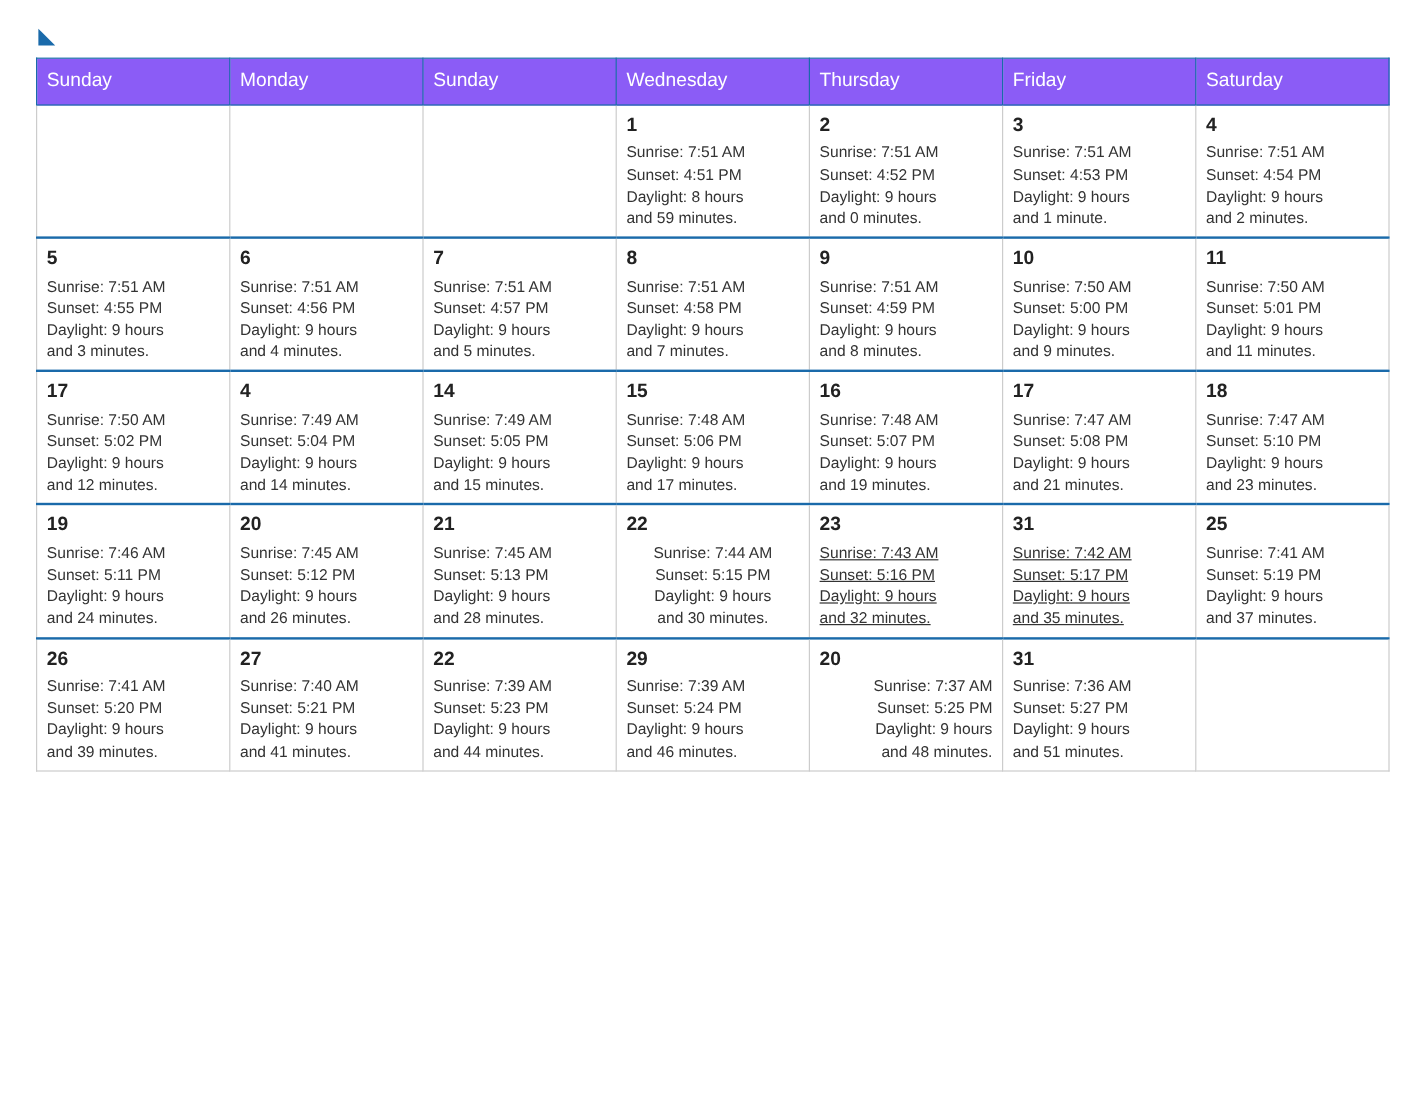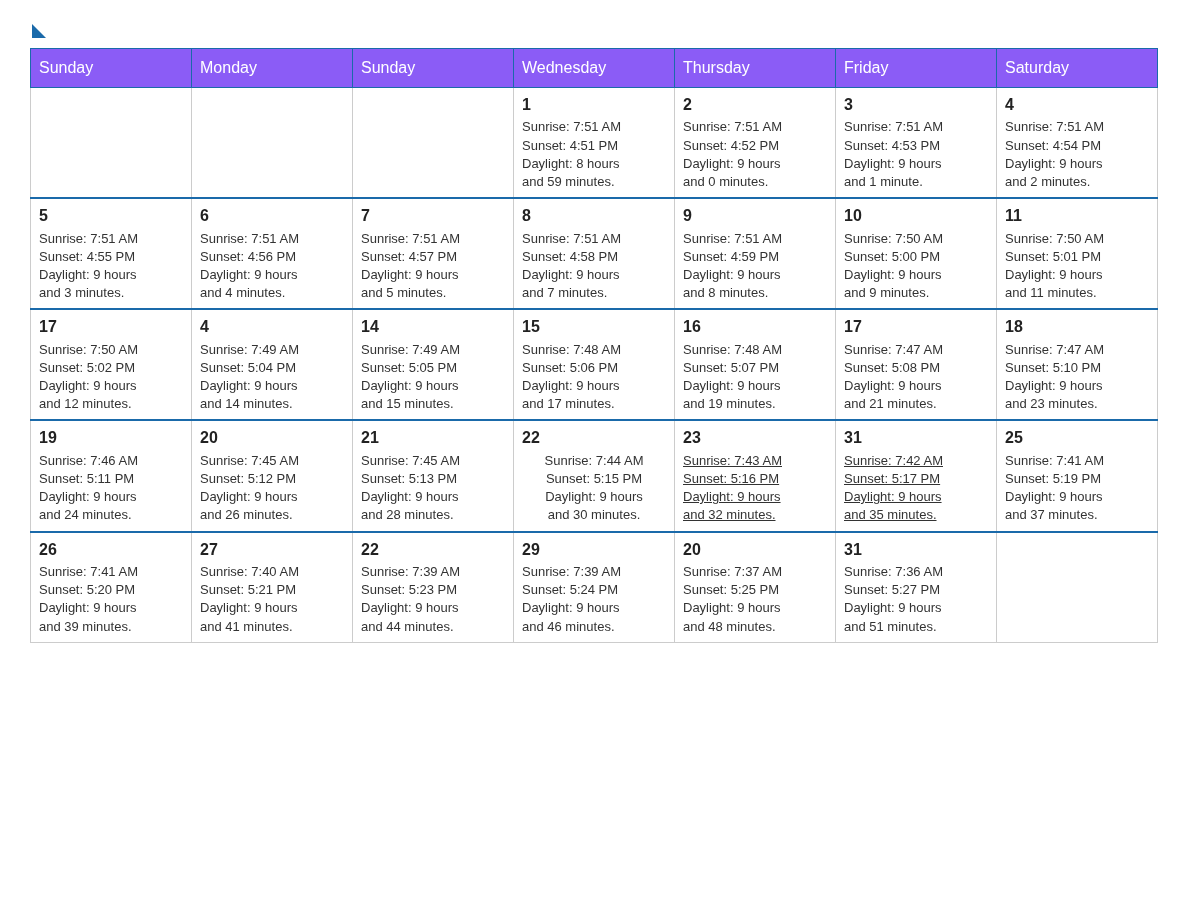--- a/index.html
+++ b/index.html
@@ -340,21 +340,21 @@
         </td>
         <td>
           <span class="day-num">29</span>
           <div class="sun-info" style="white-space: pre-line;">Sunrise: 7:39 AM
 Sunset: 5:24 PM
 Daylight: 9 hours
 and 46 minutes.</div>
         </td>
         <td>
           <span class="day-num">20</span>
-          <div class="sun-info" style="white-space: pre-line;">Sunrise: 7:37 AM
+          <div class="sun-info" style="white-space: pre-line; text-align: right;">Sunrise: 7:37 AM
 Sunset: 5:25 PM
 Daylight: 9 hours
 and 48 minutes.</div>
         </td>
         <td>
           <span class="day-num">31</span>
           <div class="sun-info" style="white-space: pre-line;">Sunrise: 7:36 AM
 Sunset: 5:27 PM
 Daylight: 9 hours
 and 51 minutes.</div>

